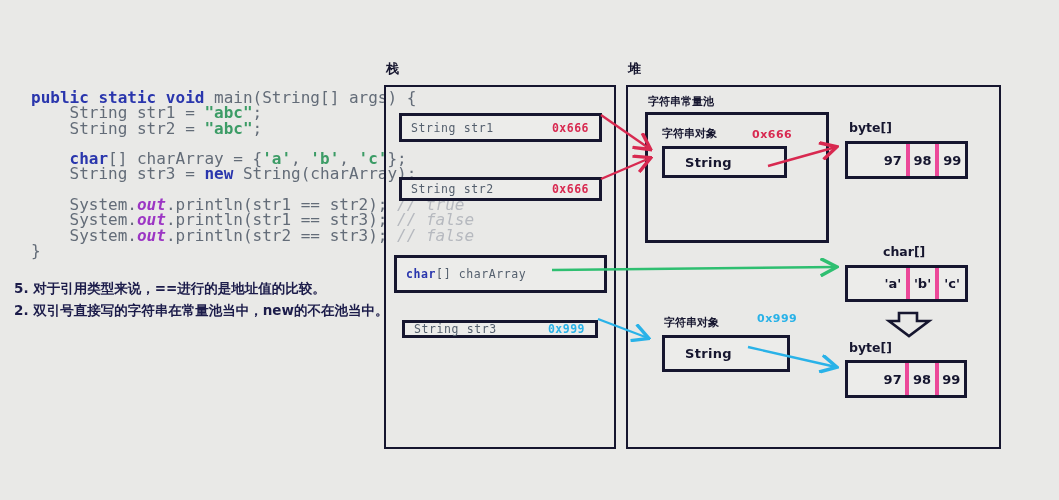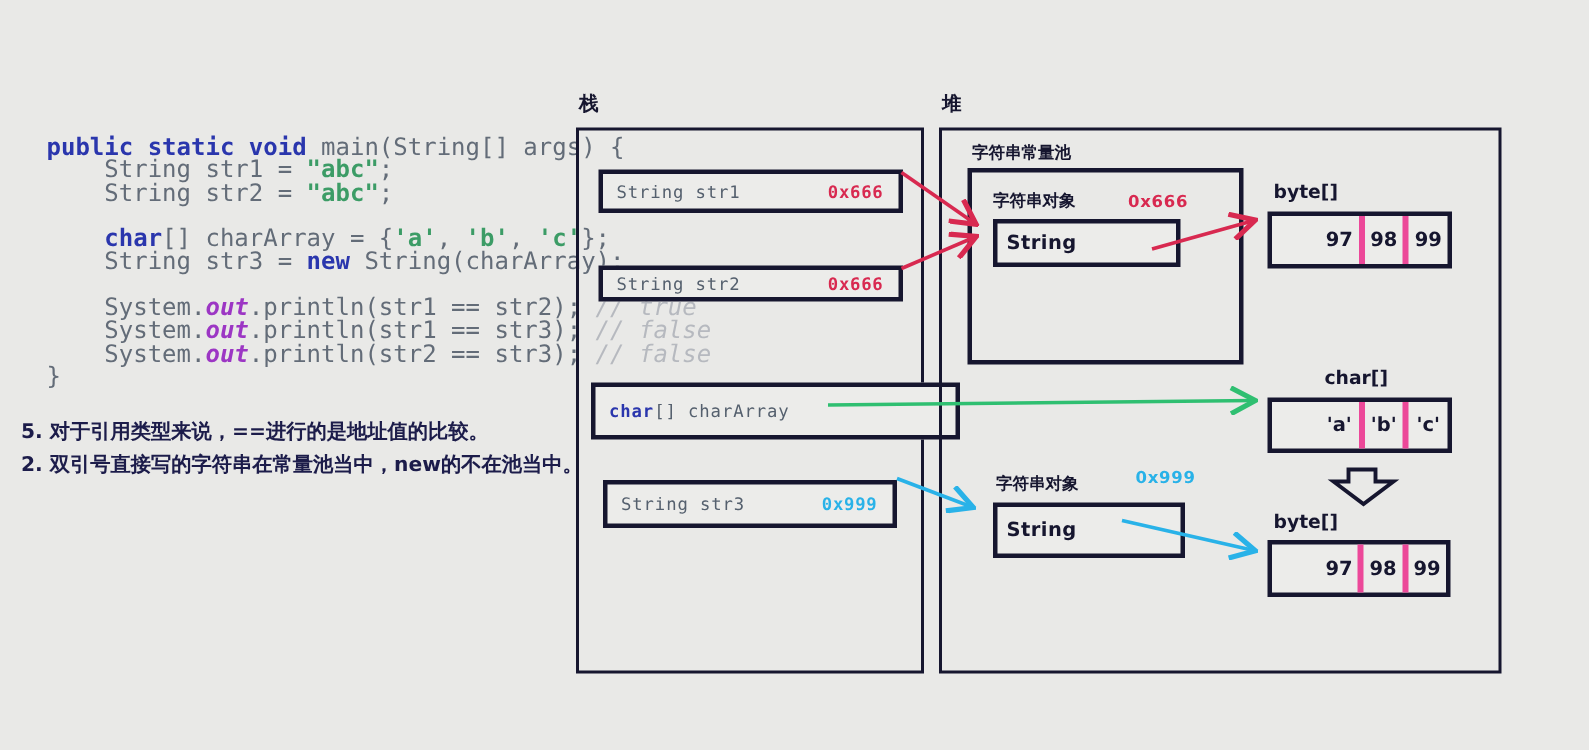--- a/index.html
+++ b/index.html
@@ -39,21 +39,21 @@
   .frame .decl{padding-left:9px;}
   .frame .addr{padding-right:10px;font-weight:bold;letter-spacing:0.5px;}
   .addr-red{color:#d82950;}
   .addr-cyan{color:#29b2e8;}
   .kw-blue{color:#2a36ad;font-weight:bold;}
   .objbox{
     border:3px solid #16162f;background:#ececea;box-sizing:border-box;
     display:flex;align-items:center;
     font-size:13px;font-weight:bold;color:#16162f;
   }
-  .objbox .cls{padding-left:6px;letter-spacing:0.3px;}
+  .objbox .cls{padding-left:20px;letter-spacing:0.3px;}
   .arr{
     display:flex;border:3px solid #16162f;box-sizing:border-box;background:#ececea;
   }
   .arr .cell{
     flex:1;display:flex;align-items:center;justify-content:center;
     font-size:13px;font-weight:bold;color:#16162f;
     border-left:4px solid #ec4899;
   }
   .arr .cell:first-child{border-left:none;padding-left:32px;}
   .arr-label{font-size:12.5px;font-weight:bold;color:#16162f;}
@@ -87,25 +87,25 @@
   <div class="frame abs" style="left:399px;top:113px;width:203px;height:29px;">
     <span class="decl">String str1</span>
     <span class="addr addr-red">0x666</span>
   </div>
 
   <div class="frame abs" style="left:399px;top:177px;width:203px;height:24px;">
     <span class="decl">String str2</span>
     <span class="addr addr-red">0x666</span>
   </div>
 
-  <div class="frame abs" style="left:394px;top:255px;width:246px;height:38px;">
+  <div class="frame abs" style="left:394px;top:255px;width:213px;height:38px;">
     <span class="decl"><span class="kw-blue">char</span><span>[] charArray</span></span>
   </div>
 
-  <div class="frame abs" style="left:402px;top:320px;width:196px;height:32px;">
+  <div class="frame abs" style="left:402px;top:320px;width:196px;height:18px;">
     <span class="decl">String str3</span>
     <span class="addr addr-cyan">0x999</span>
   </div>
 
   <div class="zone-label abs" style="left:628px;top:60px;">堆</div>
   <div class="bigbox abs" style="left:626px;top:85px;width:371px;height:360px;"></div>
 
   <div class="cn-label abs" style="left:648px;top:94px;">字符串常量池</div>
   <div class="bigbox abs" style="left:645px;top:112px;width:178px;height:125px;border-width:3px;"></div>
 

